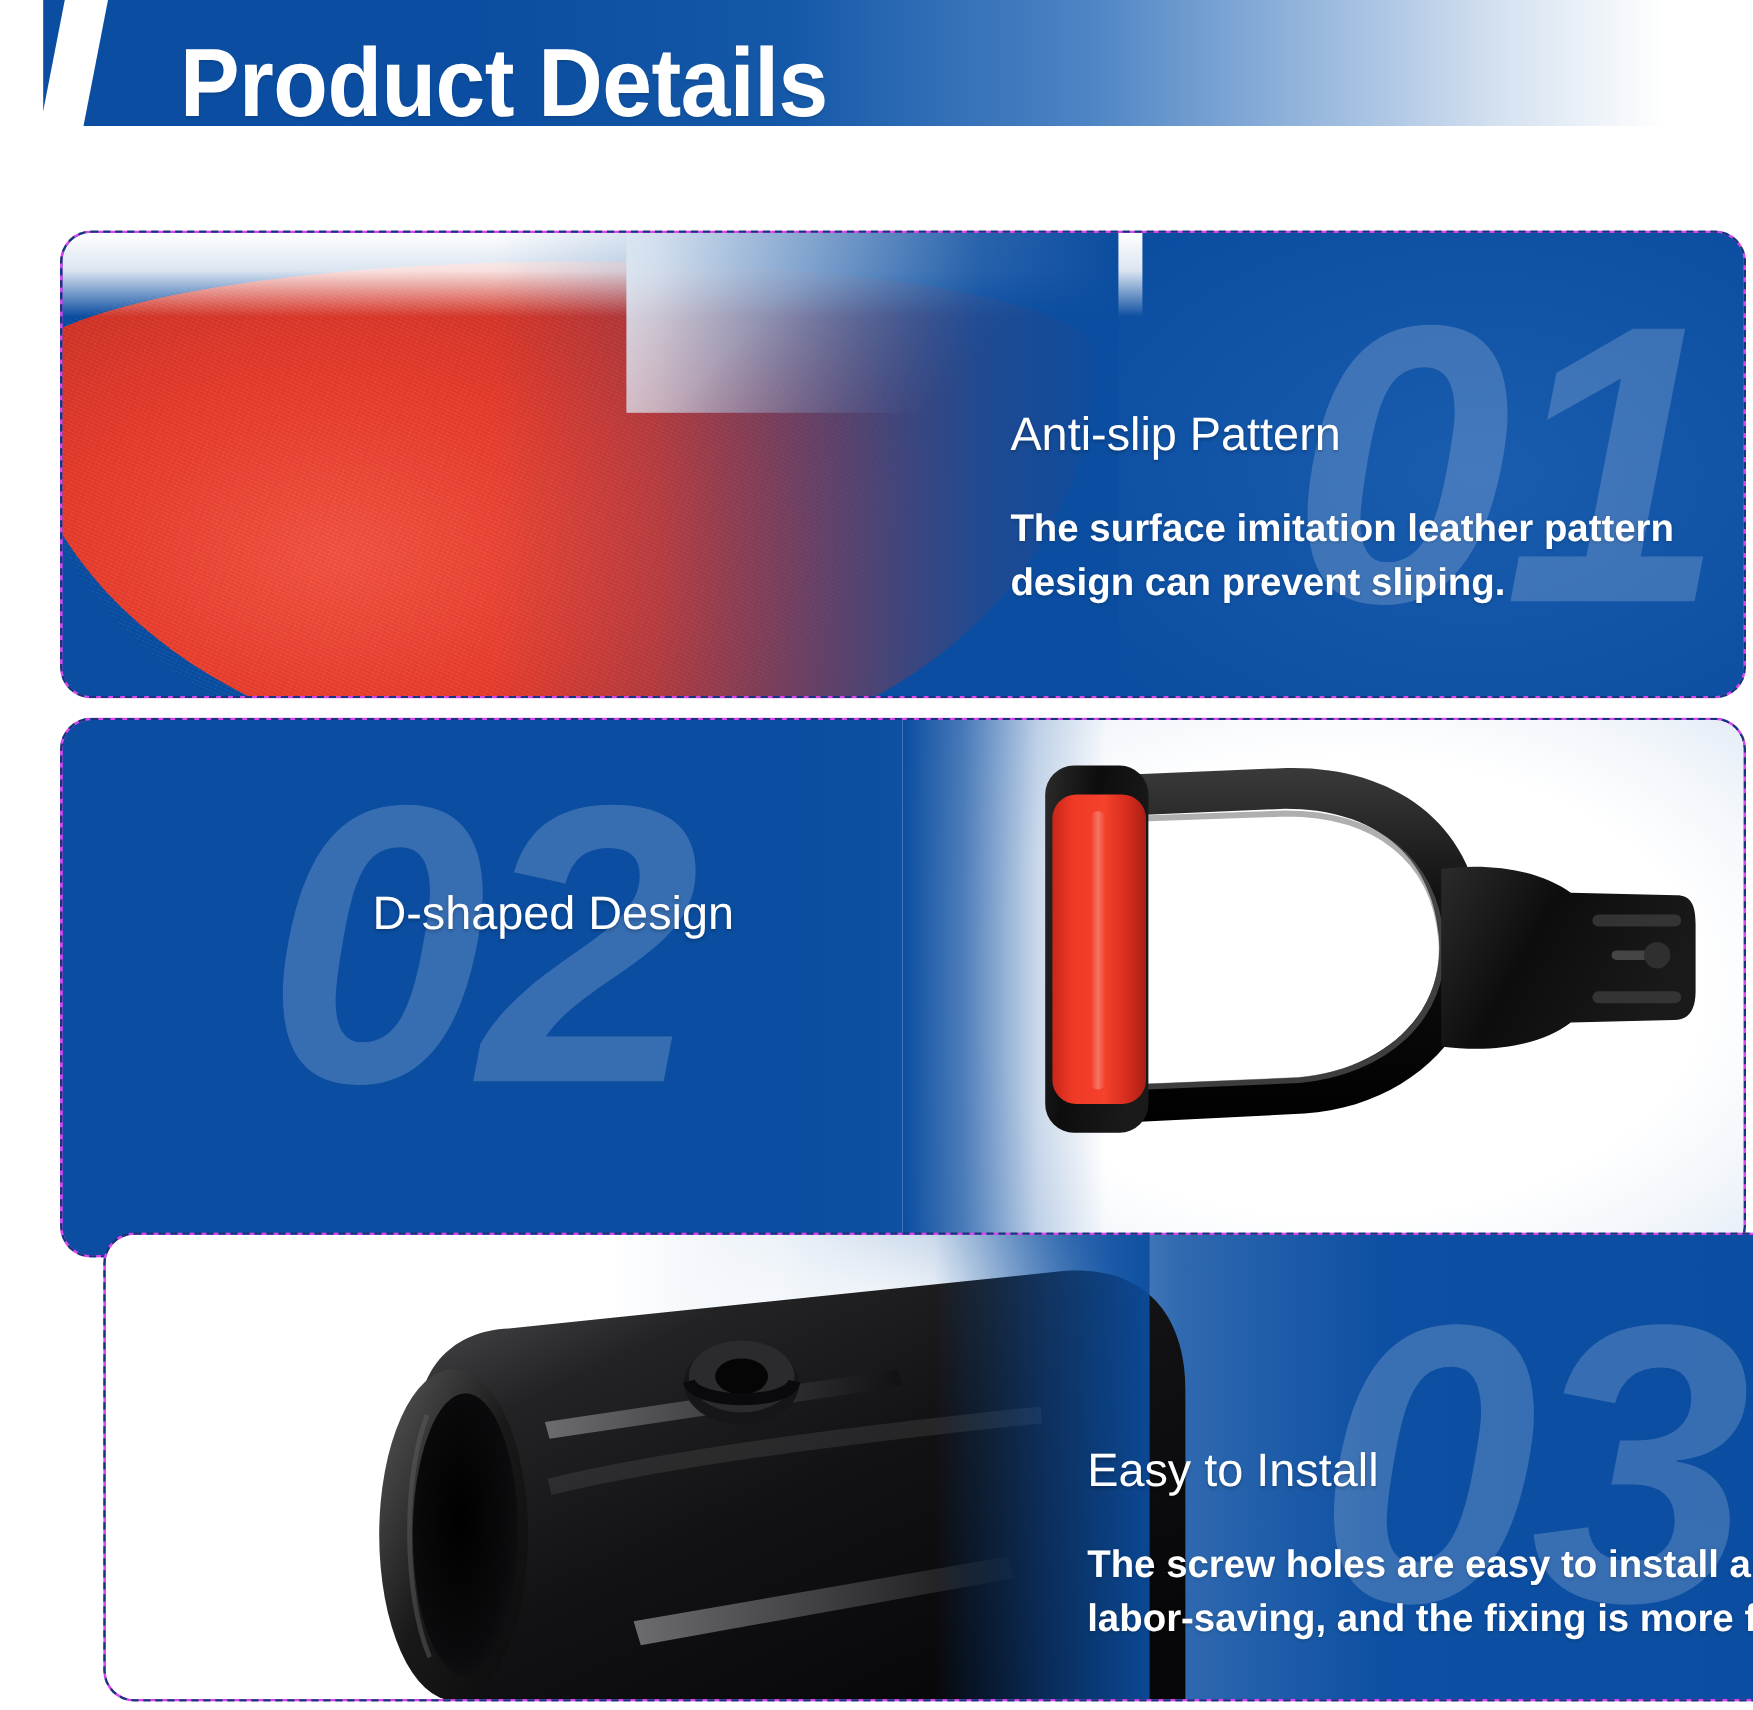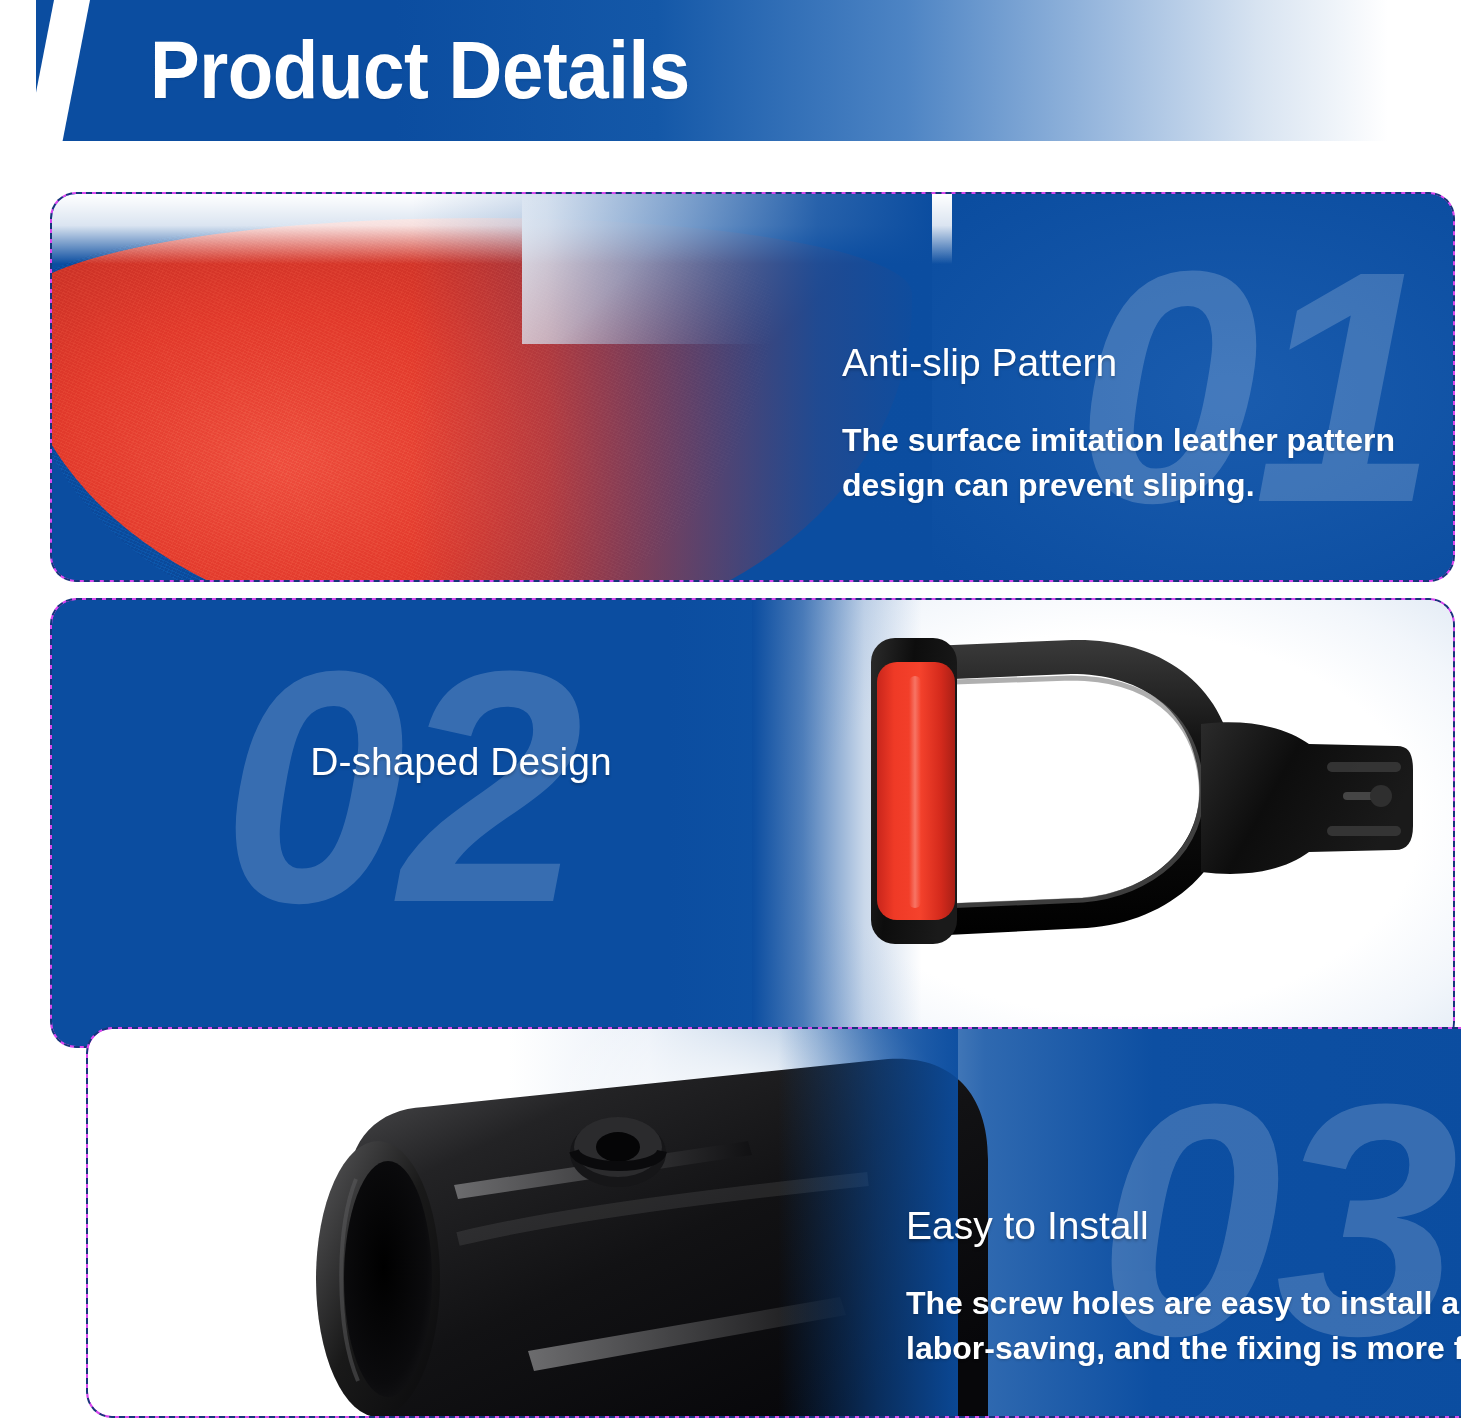--- a/index.html
+++ b/index.html
@@ -17,21 +17,21 @@
     width: 1461px;
     height: 1425px;
     background: #ffffff;
   }
 
   
   .header {
     position: absolute;
     left: 0; top: 0;
     width: 1461px;
-    height: 141px;
+    height: 105px;
     overflow: hidden;
   }
   .header-band {
     position: absolute;
     left: 0; top: 0;
     width: 1461px;
     height: 141px;
     background: linear-gradient(to right,
         #0b4da0 0%, #0b4da0 27%, #1458a8 45%,
         #4d84c4 62%, #9dbbdf 76%, #d7e3f1 86%, #ffffff 95%);

